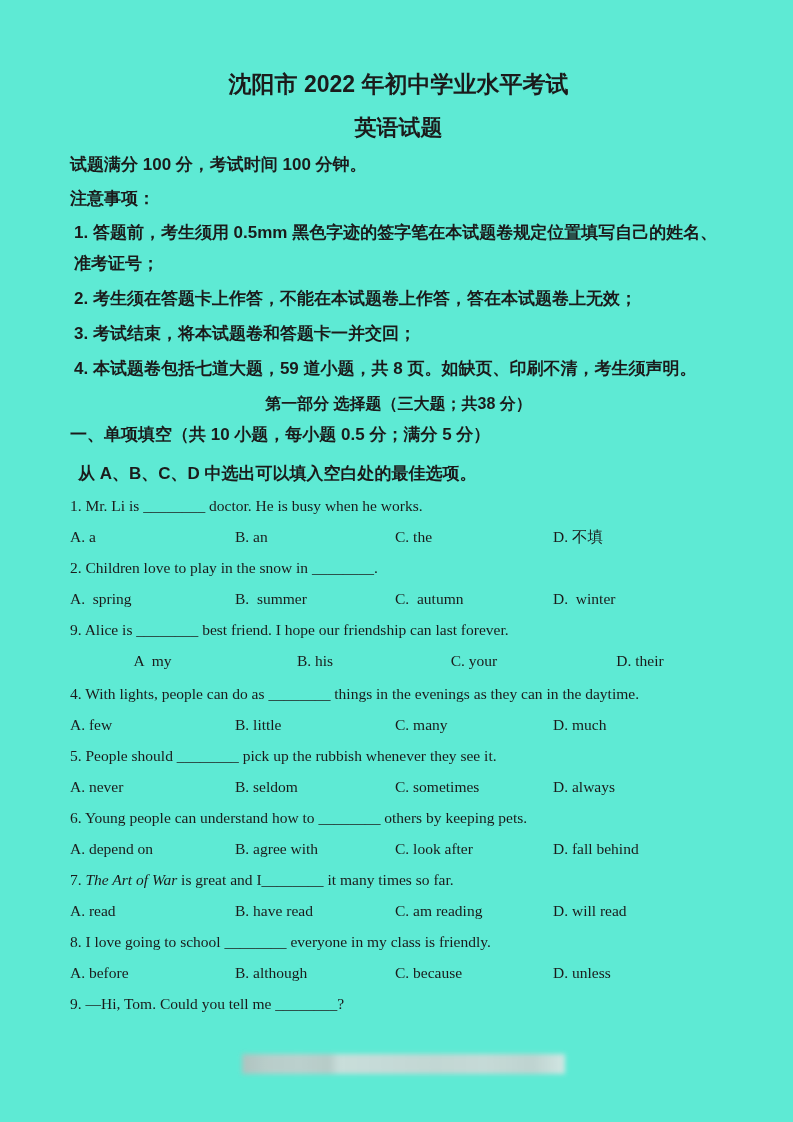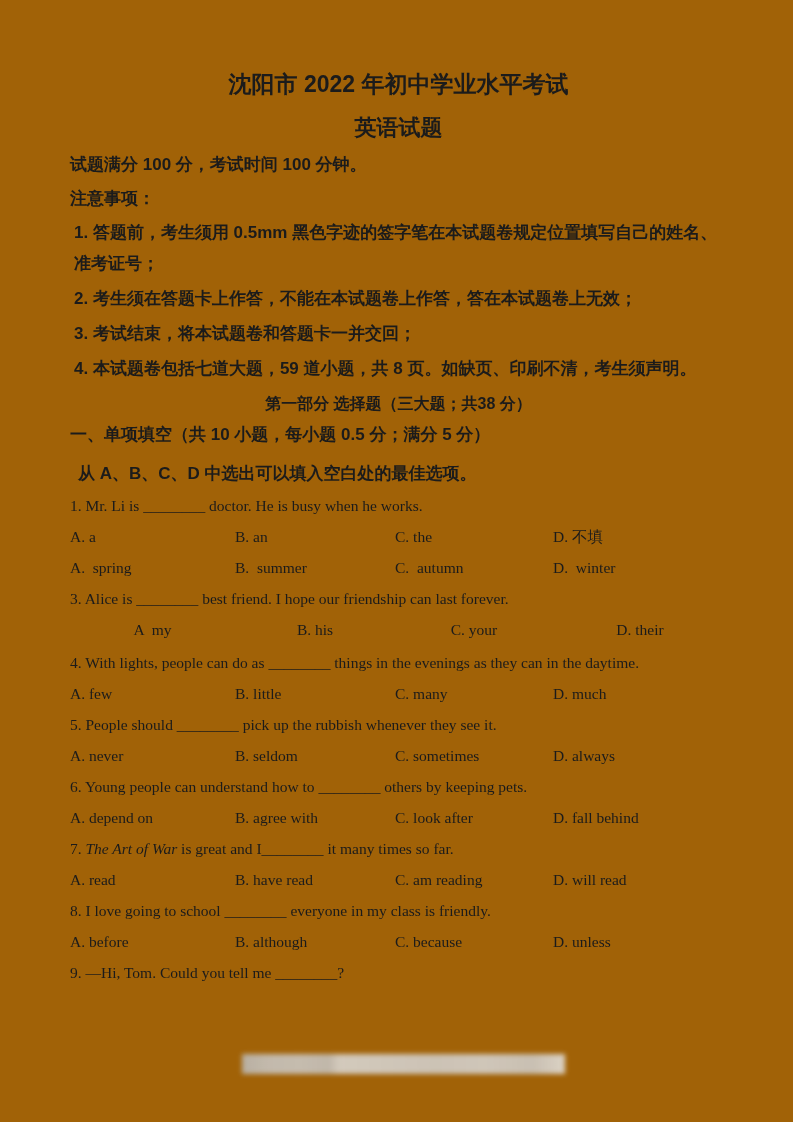--- a/index.html
+++ b/index.html
@@ -1,21 +1,21 @@
 <!DOCTYPE html>
 <html><head>
 <meta charset="utf-8">
 <style>
   html,body { margin:0; padding:0; background:#ffffff; }
   .page {
     position:relative;
     width:793px; height:1122px;
     box-sizing:border-box;
     padding:70px 66px 0 70px;
-    background:#a16207;
+    background:#5eead4;
     color:#1b1b1b;
     overflow:hidden;
   }
   .cn { font-family:"Liberation Sans","DejaVu Sans",sans-serif; font-weight:bold; }
   .title { font-size:23px; line-height:28px; text-align:center; margin:0 0 17px; }
   .subtitle { font-size:22px; line-height:26px; text-align:center; margin:0 0 13px; }
   .info { font-size:17px; line-height:22px; margin:0 0 12px; }
   .notes-heading { font-size:17px; line-height:22px; margin:0 0 7px; }
   .note { font-size:17px; line-height:31px; margin:4px; }
   .part-heading { font-size:16px; line-height:31px; text-align:center; margin:0; }
@@ -68,28 +68,29 @@
   <p class="cn instruction">从 A、B、C、D 中选出可以填入空白处的最佳选项。</p>
 
   <p class="q">1. Mr. Li is ________ doctor. He is busy when he works.</p>
   <div class="opts">
     <span class="opt">A. a</span>
     <span class="opt">B. an</span>
     <span class="opt">C. the</span>
     <span class="opt">D. 不填</span>
   </div>
 
+  <p class="q">2. Children love to play in the snow in ________.</p>
   <div class="opts">
     <span class="opt">A.  spring</span>
     <span class="opt">B.  summer</span>
     <span class="opt">C.  autumn</span>
     <span class="opt">D.  winter</span>
   </div>
 
-  <p class="q">3. Alice is ________ best friend. I hope our friendship can last forever.</p>
+  <p class="q">9. Alice is ________ best friend. I hope our friendship can last forever.</p>
   <div class="opts gap-after">
     <span class="opt">A  my</span>
     <span class="opt">B. his</span>
     <span class="opt">C. your</span>
     <span class="opt">D. their</span>
   </div>
 
   <p class="q">4. With lights, people can do as ________ things in the evenings as they can in the daytime.</p>
   <div class="opts">
     <span class="opt">A. few</span>

